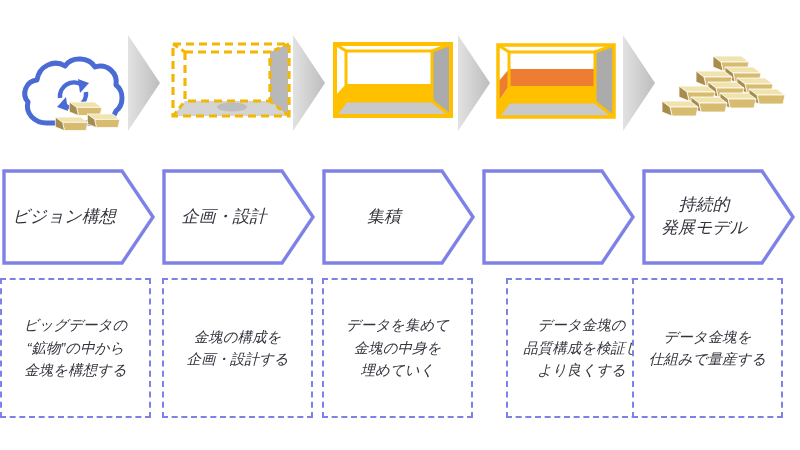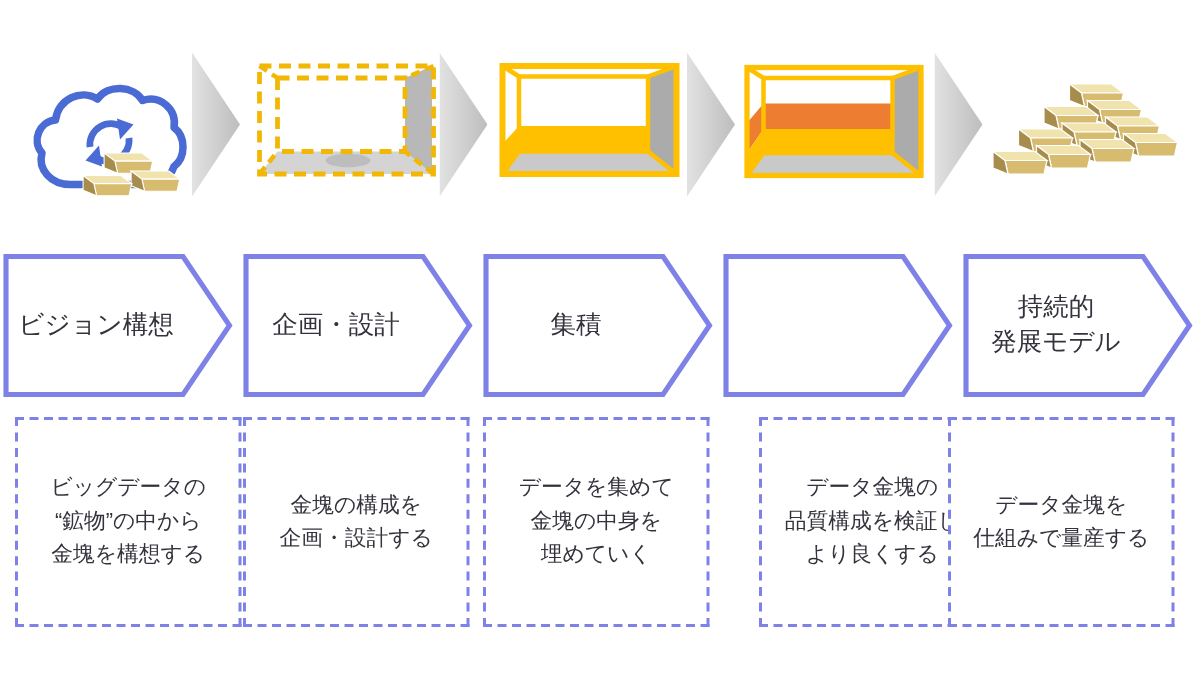--- a/index.html
+++ b/index.html
@@ -8,21 +8,21 @@
     --gold:#FFC000;
     --gold-dashed:#F2B705;
     --orange:#ED7D31;
     --cloud-blue:#4A6BD4;
     --text:#33333D;
   }
   *{margin:0;padding:0;box-sizing:border-box;}
   html,body{background:#fff;}
   #canvas{
     position:relative;width:800px;height:450px;background:#fff;overflow:hidden;
-    font-family:"Liberation Sans","DejaVu Sans",sans-serif;color:var(--text);
+    font-family:"Liberation Sans","DejaVu Sans",sans-serif;color:var(--text);font-style:italic;
   }
   .abs{position:absolute;}
   
   .chevron{position:absolute;top:169px;width:154px;height:96px;}
   .chevron svg{display:block;width:154px;height:96px;}
   .chevron-label{
     position:absolute;top:0;left:0;width:124px;height:96px;
     display:flex;align-items:center;justify-content:center;text-align:center;
     font-size:17px;line-height:1.35;white-space:pre-line;color:var(--text);
   }
@@ -158,21 +158,21 @@
     </svg>
   </div>
   <div class="chevron" style="left:642px">
     <svg viewBox="0 0 154 96">
       <polygon points="2,2 120,2 151,48 120,94 2,94" style="fill:#fff;stroke:var(--chevron-border);stroke-width:3.4"></polygon>
     </svg>
     <div class="chevron-label">持続的
 発展モデル</div>
   </div>
 
-  <div class="desc-box" style="left:10px">
+  <div class="desc-box" style="left:0">
     <div class="desc-text">ビッグデータの
 “鉱物”の中から
 金塊を構想する</div>
   </div>
   <div class="desc-box" style="left:322px">
     <div class="desc-text">データを集めて
 金塊の中身を
 埋めていく</div>
   </div>
   <div class="desc-box" style="left:162px">

